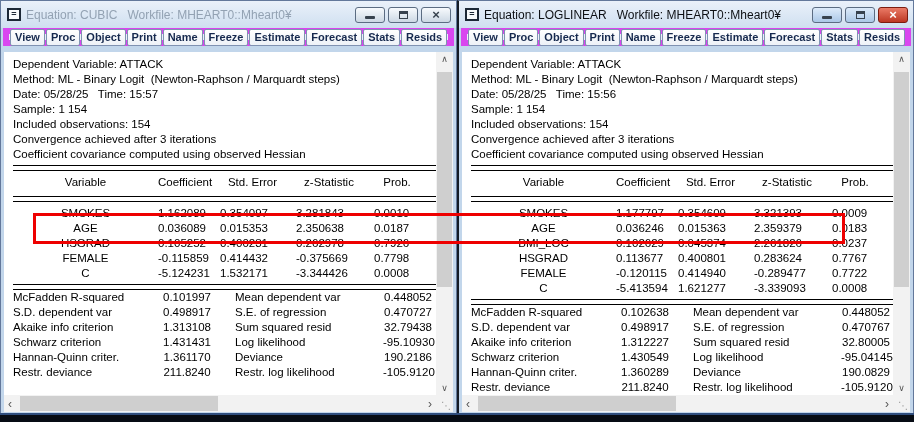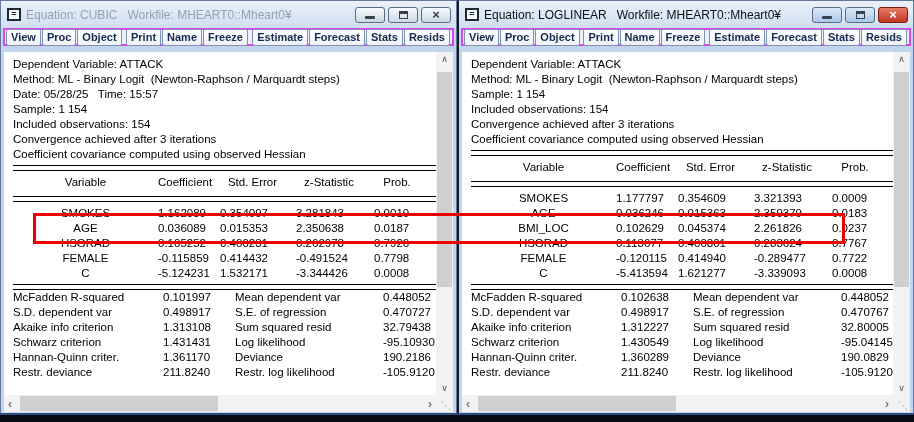--- a/index.html
+++ b/index.html
@@ -21,21 +21,21 @@
   .capbtns{display:flex;gap:3px}
   .capbtn{width:30px;height:16px;border:1px solid #5b6c82;border-radius:3px;
           background:linear-gradient(#f7fafd,#ccd8e4);display:flex;align-items:center;
           justify-content:center;box-sizing:border-box;color:#37424e}
   .window.active .capbtn{background:linear-gradient(#ddebfa,#abc8e7)}
   .window.active .capbtn.closeb{background:linear-gradient(#ea7b67,#bd3723);border-color:#7c1d10;color:#fff}
   .g-min{width:10px;height:3px;background:currentColor;border-radius:1px;margin-top:5px}
   .g-res{width:9px;height:8px;border:1px solid currentColor;border-top:3px solid currentColor;box-sizing:border-box}
   .g-x{font-size:13px;font-weight:bold;line-height:1;margin-top:-1px}
 
-  .toolbar{height:18px;margin:0 2px;background:#ecf1f8;border:2px solid #d946ef;
+  .toolbar{height:18px;margin:0 2px;background:#ecf1f8;border:6px solid #d946ef;
            display:flex;align-items:center;padding:1px 1px;box-sizing:border-box}
   .tbtn{font-size:11px;font-weight:bold;color:#16294e;background:linear-gradient(#ffffff,#edf1f7);
         border:1px solid #8092b2;border-radius:2px;padding:1px 4px 2px;margin:0 1px 0 0;white-space:nowrap}
   .tgap{width:7px}
 
   .content{position:absolute;left:3px;right:3px;top:51px;bottom:2px;background:#fff}
   .textpane{position:absolute;left:0;top:0;right:17px;bottom:17px;overflow:hidden;
             padding:5px 0 0 9px;font-size:11.5px;line-height:15px;color:#000}
   .sline{white-space:pre}
 
@@ -44,21 +44,21 @@
   .coef-head{padding:4px 0}
   .coef-head .tc{text-align:center}
   .tc{white-space:nowrap}
   .trow{display:grid;grid-template-columns:145px 62px 76px 78px 62px}
   .c0{text-align:center}
   .c1,.c2,.c3,.c4{}
   .c1{padding-right:13px}.c2{padding-right:11px}.c3{padding-right:12px}.c4{padding-right:16px}
   .rows{margin-top:4px}
   .stats{}
   .srow{display:grid;grid-template-columns:150px 56px 16px 148px 53px}
-  .sv{text-align:left;white-space:nowrap}
+  .sv{text-align:center;white-space:nowrap}
   .sv1{padding-right:8px}
   .sv2{padding-right:3px}
   .sl{white-space:nowrap}
 
   .vscroll{position:absolute;top:0;right:0;bottom:17px;width:17px;background:#f2f2f2;
            display:flex;flex-direction:column;align-items:center;justify-content:space-between}
   .varrow{height:14px;font-size:9px;color:#555;display:flex;align-items:center;justify-content:center}
   .vthumb{position:absolute;left:1px;right:1px;top:20px;height:215px;background:#cfcfcf}
   .hscroll{position:absolute;left:0;right:17px;bottom:0;height:17px;background:#f2f2f2}
   .harrow{position:absolute;top:0;height:17px;font-size:12px;color:#555;display:flex;align-items:center}
@@ -145,21 +145,21 @@
             <div class="tc c0">HSGRAD</div>
             <div class="tc c1">0.105252</div>
             <div class="tc c2">0.400231</div>
             <div class="tc c3">0.262978</div>
             <div class="tc c4">0.7926</div>
           </div>
           <div class="trow">
             <div class="tc c0">FEMALE</div>
             <div class="tc c1">-0.115859</div>
             <div class="tc c2">0.414432</div>
-            <div class="tc c3">-0.491524</div>
+            <div class="tc c3">-0.375669</div>
             <div class="tc c4">0.7798</div>
           </div>
           <div class="trow">
             <div class="tc c0">C</div>
             <div class="tc c1">-5.124231</div>
             <div class="tc c2">1.532171</div>
             <div class="tc c3">-3.344426</div>
             <div class="tc c4">0.0008</div>
           </div>
         </div>
@@ -251,20 +251,21 @@
       <div class="tbtn">Estimate</div>
       <div class="tbtn">Forecast</div>
       <div class="tbtn">Stats</div>
       <div class="tbtn">Resids</div>
     </div>
   <div class="content">
     <div class="textpane">
       <div>
           <div class="sline">Dependent Variable: ATTACK</div>
           <div class="sline">Method: ML - Binary Logit  (Newton-Raphson / Marquardt steps)</div>
+          <div class="sline">Date: 05/28/25   Time: 15:56</div>
           <div class="sline">Sample: 1 154</div>
           <div class="sline">Included observations: 154</div>
           <div class="sline">Convergence achieved after 3 iterations</div>
           <div class="sline">Coefficient covariance computed using observed Hessian</div>
         </div>
       <div class="dbl"></div>
       <div class="coef-grid coef-head">
           <div class="tc c0">Variable</div>
           <div class="tc c1">Coefficient</div>
           <div class="tc c2">Std. Error</div>

